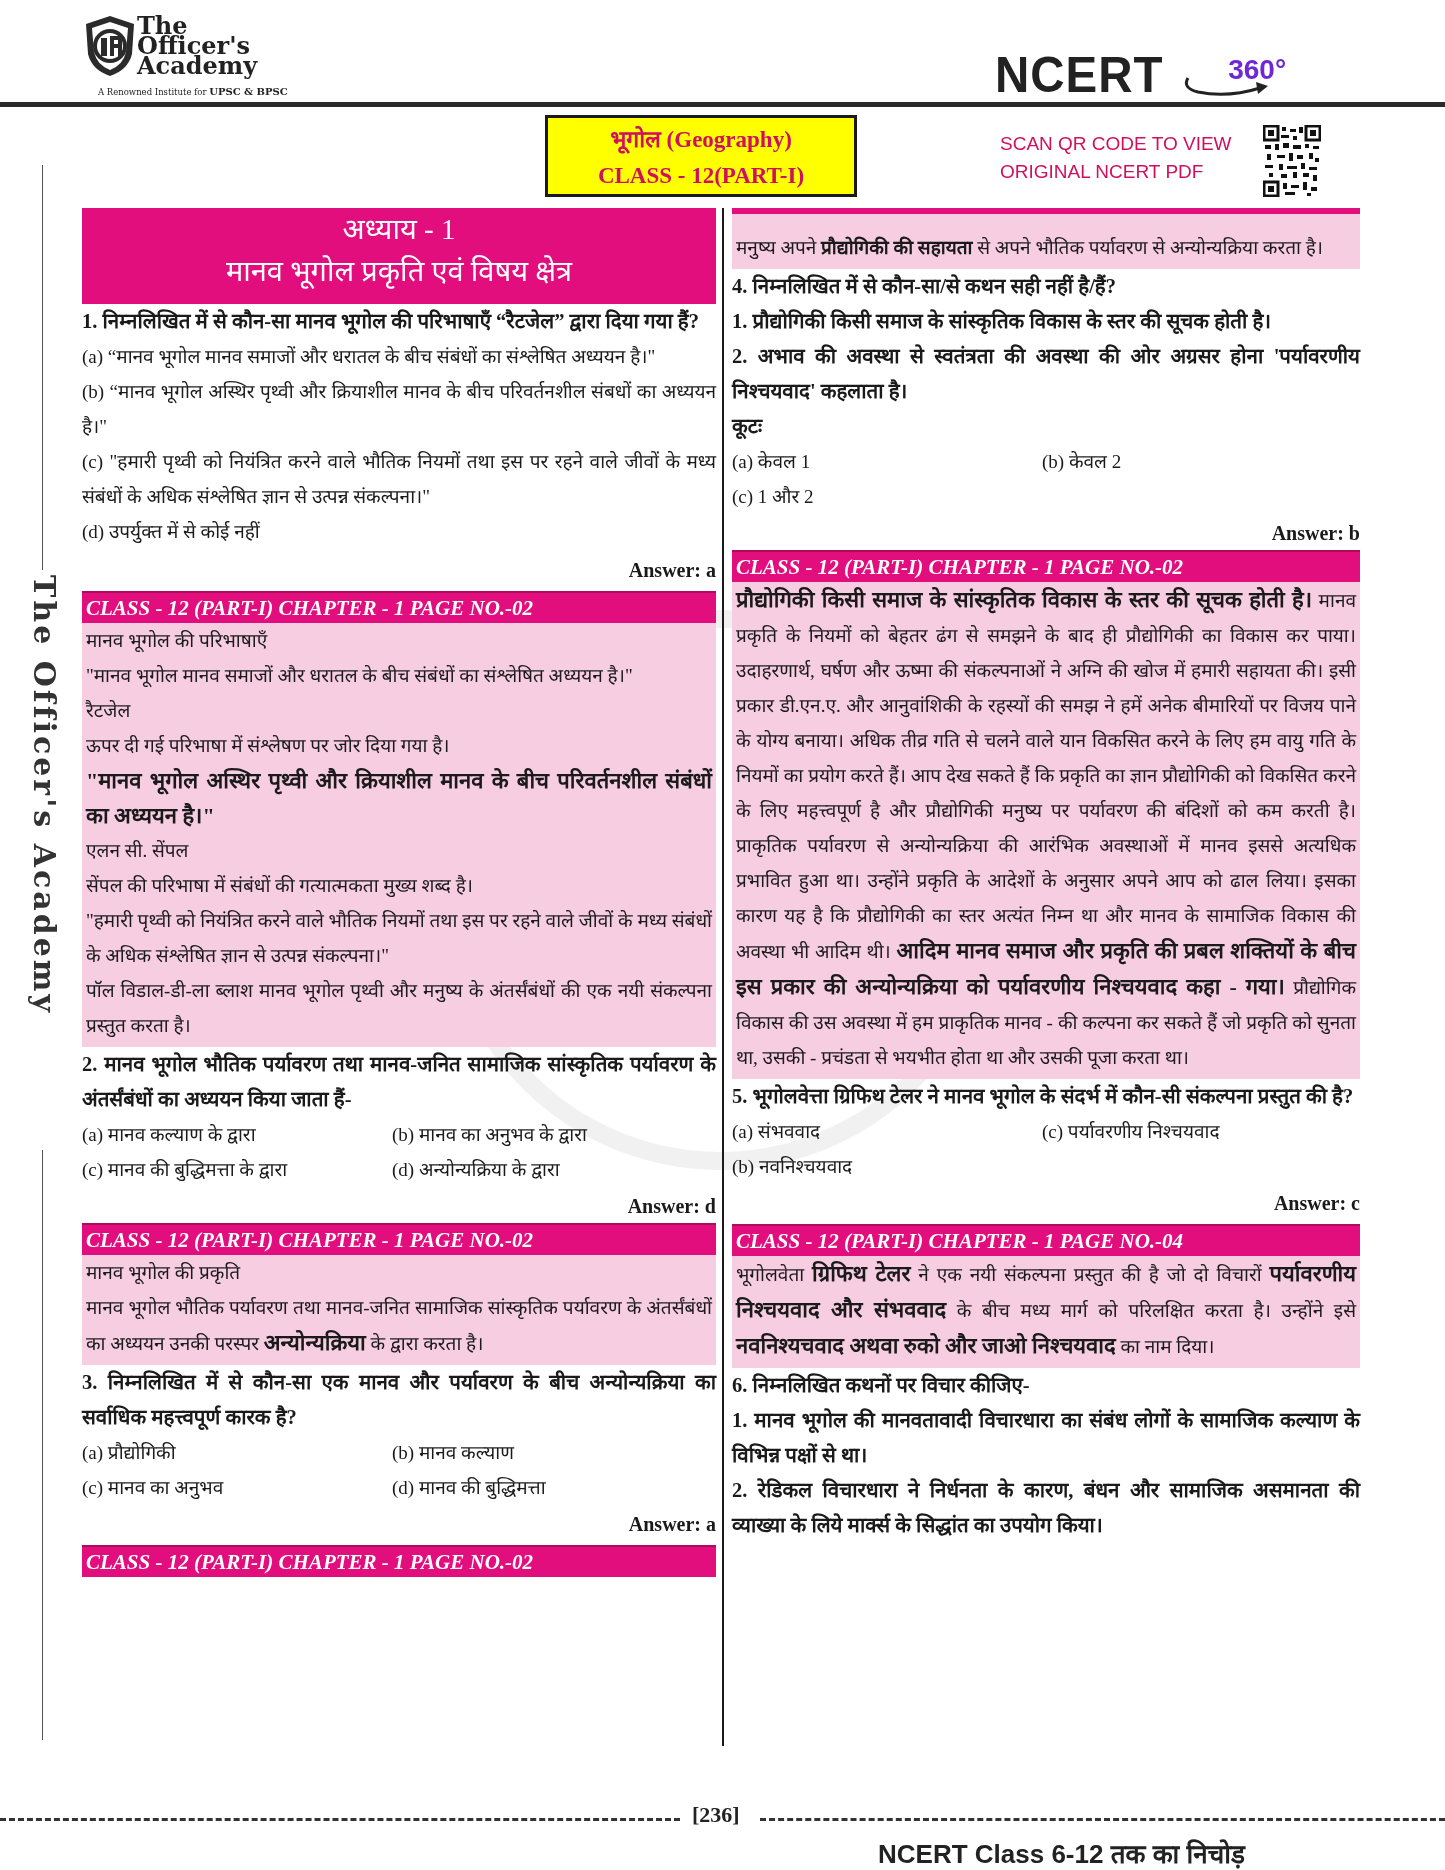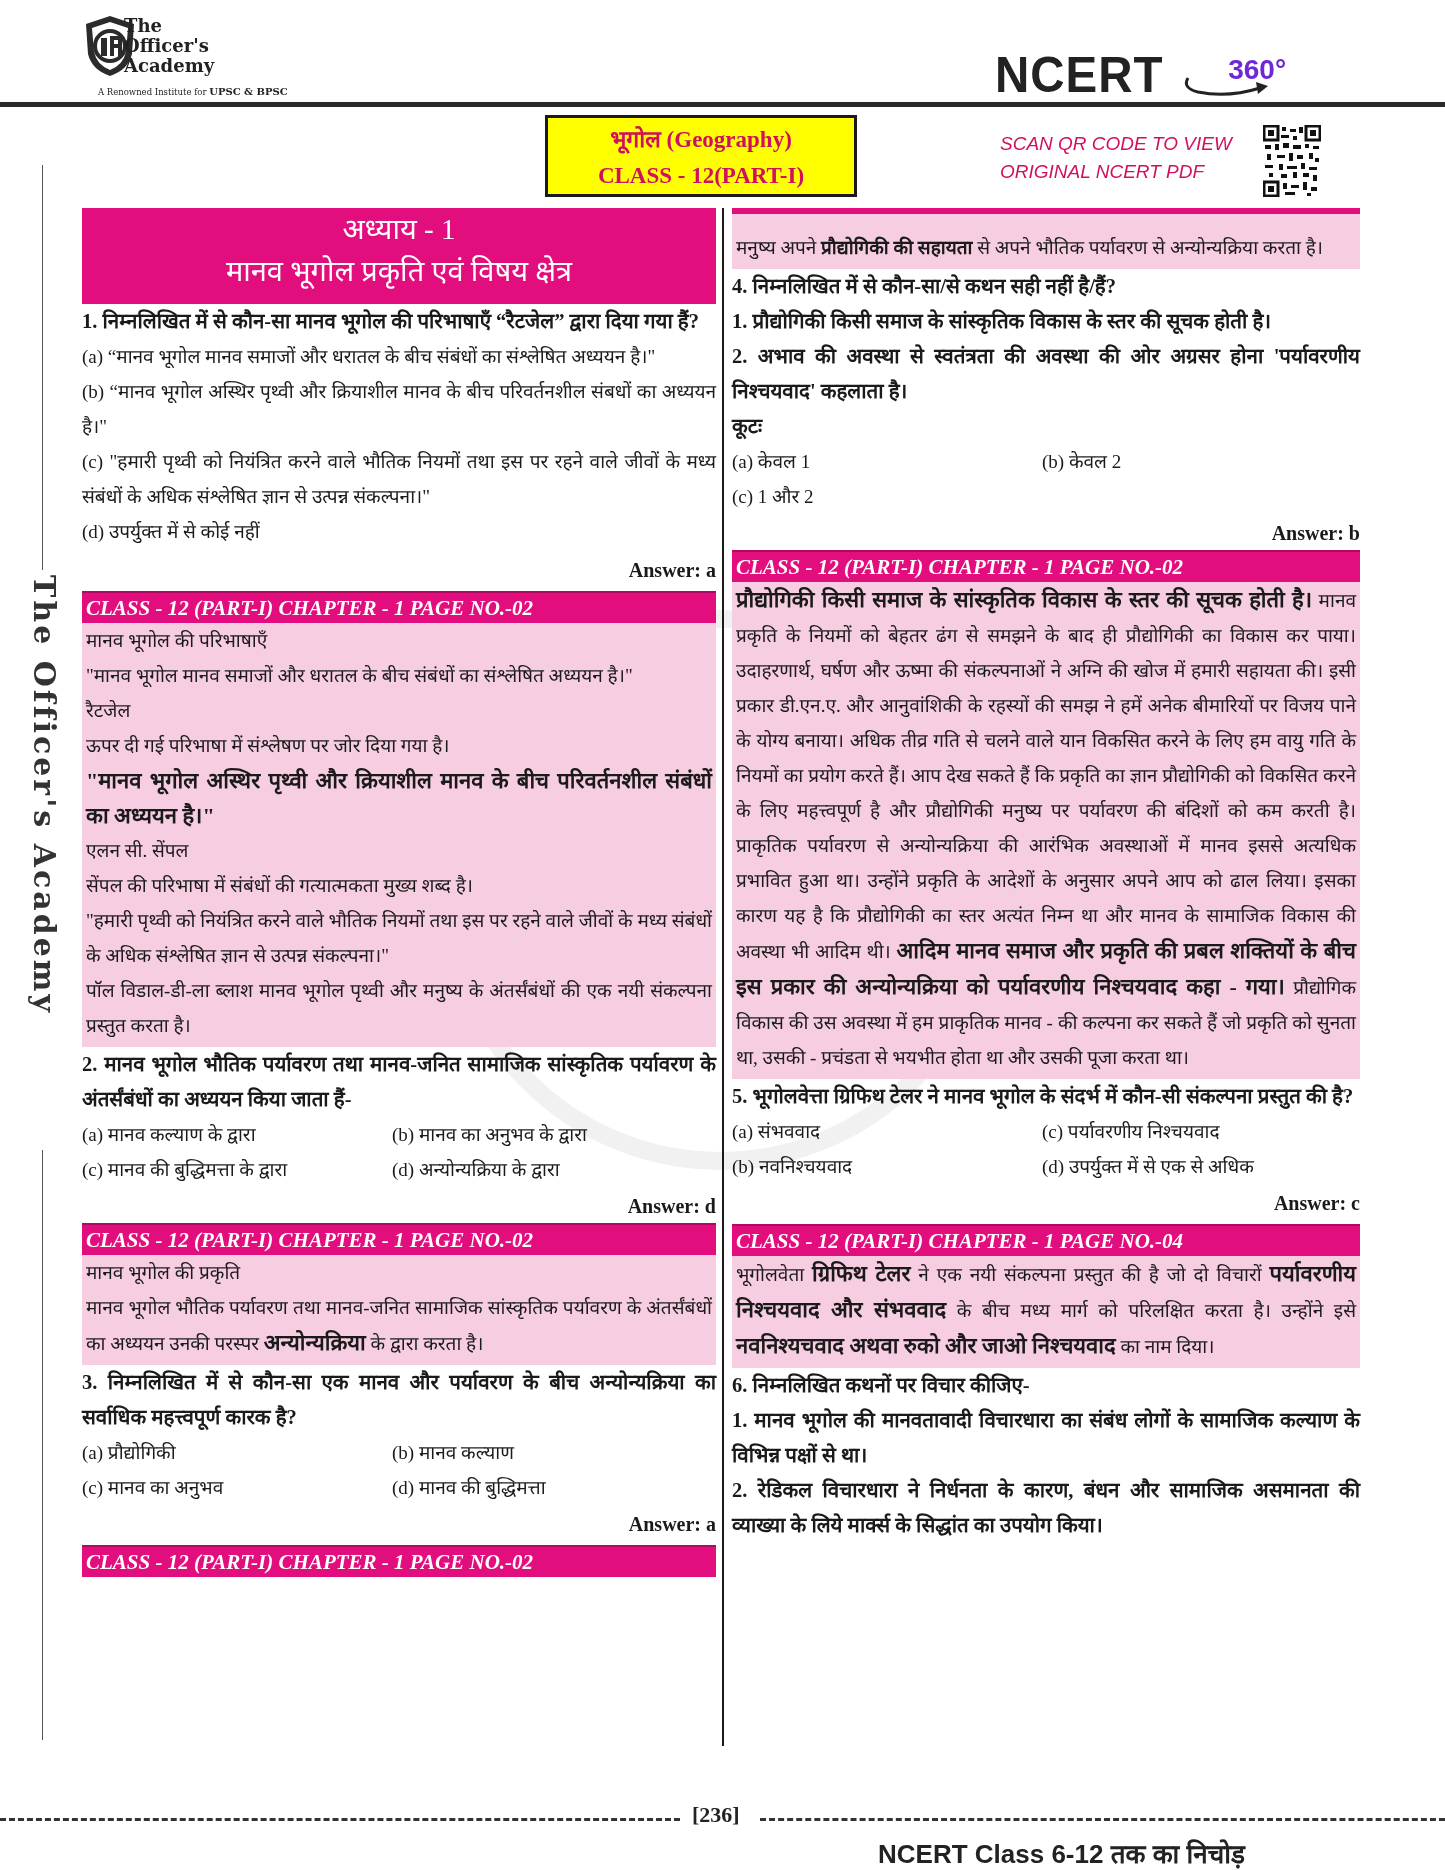--- a/index.html
+++ b/index.html
@@ -2,36 +2,36 @@
 <html><head>
 <meta charset="utf-8">
 <style>
   * { box-sizing: border-box; margin: 0; padding: 0; }
   html, body { width: 1445px; height: 1870px; background: #ffffff; overflow: hidden; }
   body { position: relative; font-family: "Liberation Serif", "DejaVu Serif", serif; color: #1a1a1a; }
 
   
   .logo { position: absolute; left: 84px; top: 14px; width: 270px; height: 85px; }
   .logo-shield { position: absolute; left: 0; top: 0; width: 52px; height: 64px; }
-  .logo-text { position: absolute; left: 40px; top: 2px; font-family: "DejaVu Serif", serif; font-weight: bold; font-size: 18px; line-height: 20px; color: #222; }
+  .logo-text { position: absolute; left: 53px; top: 2px; font-family: "DejaVu Serif", serif; font-weight: bold; font-size: 24px; line-height: 20px; color: #222; }
   .logo-tag { position: absolute; left: 14px; top: 72px; font-family: "DejaVu Serif", serif; font-size: 8.5px; color: #222; white-space: nowrap; }
   .logo-tag b { font-size: 10px; }
 
   .ncert-brand { position: absolute; left: 995px; top: 50px; display: flex; align-items: flex-end; }
   .ncert-word { font-family: "Liberation Sans", sans-serif; font-weight: bold; font-size: 50px; letter-spacing: 1px; color: #222; line-height: 50px; transform: scaleX(0.95); transform-origin: left; }
   .ncert-360 { position: relative; width: 100px; height: 46px; margin-left: 6px; }
   .ncert-360 span { position: absolute; left: 14px; top: 0; font-family: "Liberation Sans", sans-serif; font-weight: bold; font-size: 28px; color: #6d28d9; margin-left: 36px; }
 
   .header-rule { position: absolute; left: 0; top: 102px; width: 1445px; height: 5px; background: #2a2a2a; }
 
   .subject-box { position: absolute; left: 545px; top: 115px; width: 312px; height: 82px; background: #ffff00; border: 3px solid #1a1a1a; text-align: center; }
   .subject-box div { color: #d0105e; font-weight: bold; font-size: 23px; line-height: 36px; }
   .subject-box .l1 { margin-top: 4px; }
 
-  .qr-note { position: absolute; left: 1000px; top: 130px; font-family: "Liberation Sans", sans-serif; font-size: 19px; line-height: 28px; color: #d0105e; font-style: italic; }
+  .qr-note { position: absolute; left: 1000px; top: 130px; font-family: "Liberation Sans", sans-serif; font-size: 19px; line-height: 28px; color: #d0105e; }
   .qr-code { position: absolute; left: 1263px; top: 125px; width: 58px; height: 72px; }
 
   
   .side-line { position: absolute; left: 42px; width: 1px; background: #555; }
   .side-text { position: absolute; left: 22px; top: 575px; width: 40px; height: 570px; }
   .side-text span { position: absolute; left: 0; top: 0; transform-origin: 0 0; transform: translateX(40px) rotate(90deg); white-space: nowrap; font-family: "DejaVu Serif", serif; font-weight: bold; font-size: 30px; letter-spacing: 3px; color: #333; }
 
   
   .col { position: absolute; top: 208px; }
   .col-left { left: 82px; width: 634px; }
@@ -254,21 +254,20 @@
       <span>प्रौद्योगिक विकास की उस अवस्था में हम प्राकृतिक मानव - की कल्पना कर सकते हैं जो प्रकृति को सुनता था, उसकी - प्रचंडता से भयभीत होता था और उसकी पूजा करता था।</span>
     </div>
   </div>
 
   <div>
     <div class="q">5. भूगोलवेत्ता ग्रिफिथ टेलर ने मानव भूगोल के संदर्भ में कौन-सी संकल्पना प्रस्तुत की है?</div>
     <div class="opts">
       <div>(a) संभववाद</div>
       <div>(c) पर्यावरणीय निश्चयवाद</div>
       <div>(b) नवनिश्चयवाद</div>
-      <div>(d) उपर्युक्त में से एक से अधिक</div>
     </div>
     <div class="answer">Answer: c</div>
   </div>
 
   <div class="note-head mt4">CLASS - 12 (PART-I) CHAPTER - 1 PAGE NO.-04</div>
   <div class="note">
     <div class="p">
       <span>भूगोलवेता</span>
       <span class="big">ग्रिफिथ टेलर</span>
       <span>ने एक नयी संकल्पना प्रस्तुत की है जो दो विचारों</span>

